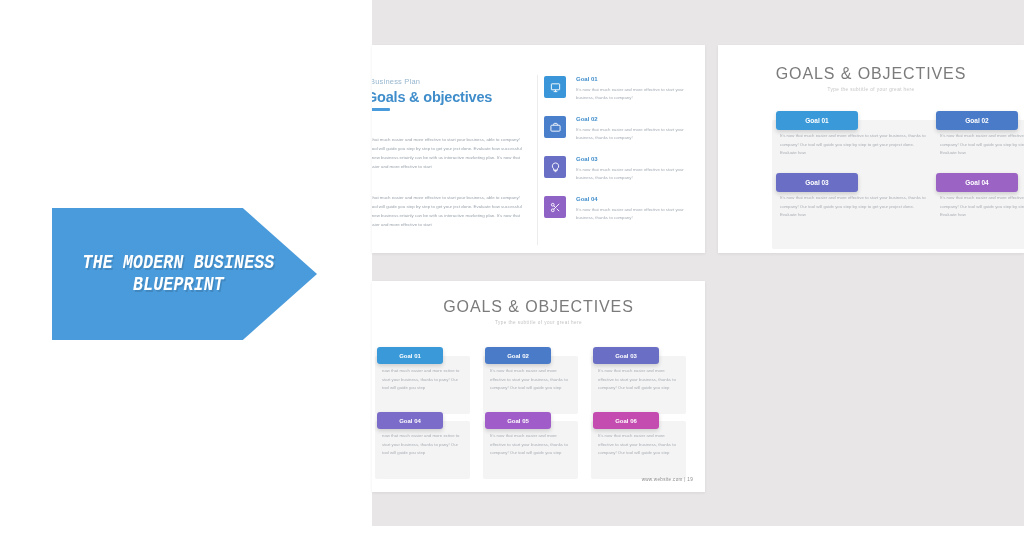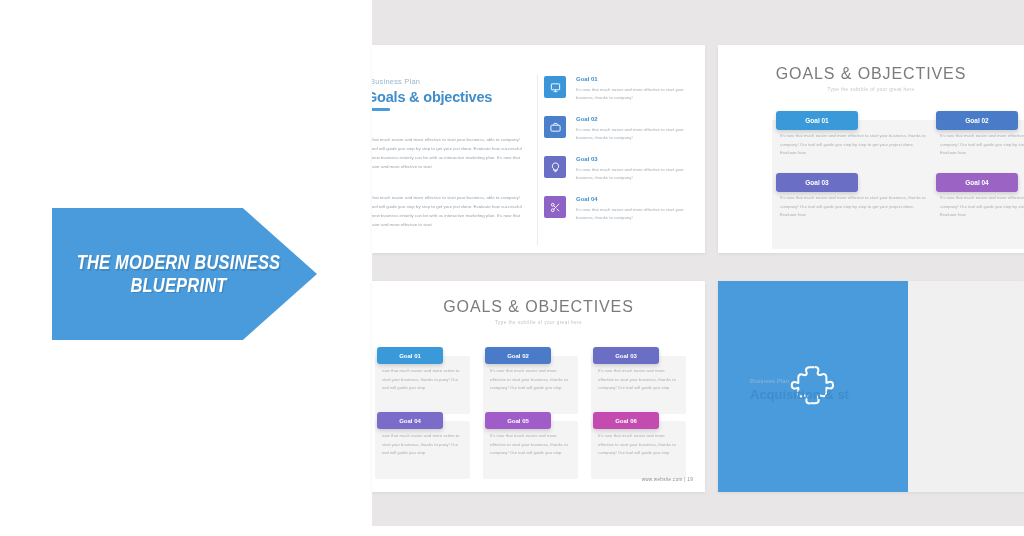--- a/index.html
+++ b/index.html
@@ -7,20 +7,21 @@
     width:1024px; height:536px; overflow:hidden;
     background:#ffffff;
     font-family:"Liberation Sans", sans-serif;
   }
   #stage { position:relative; width:1024px; height:536px; background:#ffffff; }
 
   
   .left-panel {
     position:absolute; left:0; top:0; width:372px; height:536px;
     background:#ffffff;
+    font-family:Liberation Mono, monospace;
   }
   .arrow-banner {
     position:absolute; left:52px; top:208px;
     width:265px; height:132px;
     background:#4a9bdb;
     clip-path: polygon(0 0, 72% 0, 100% 50%, 72% 100%, 0 100%);
     display:flex; align-items:center; justify-content:flex-start;
   }
   .arrow-text {
     color:#ffffff;
@@ -289,27 +290,15 @@
       <div class="gcard" style="left:213px; top:131px">
         <div class="body">
           <p>It's now that much easier and more effective to start your business, thanks to company! Our tool will guide you step</p>
         </div>
         <div class="badge" style="left:8px; background:#c44bb0">Goal 06</div>
       </div>
 
       <div class="bl-footer">www.website.com  |  19</div>
     </div>
 
-    <div class="slide s-br">
-      <div class="br-right"></div>
-      <div class="br-blue">
-        <svg width="58" height="58" viewBox="0 0 64 64" fill="none" stroke="#ffffff" stroke-width="2.2" stroke-linejoin="round">
-          <path d="M34 10c2.6 0 4 1.6 4 3.4 0 1.2-.9 2-.9 3.1 0 1.3 1.1 2.2 2.5 2.2 1.5 0 2.5-1 3.8-1 1.9 0 3.4 1.5 3.4 4.1v5.5c1.8 0 2.7-1 4-1 1.9 0 3.3 1.6 3.3 3.7s-1.4 3.7-3.3 3.7c-1.3 0-2.2-1-4-1v5.6c0 2.5-1.4 3.9-3.3 3.9-1.3 0-2.3-.9-3.6-.9-1.4 0-2.4.9-2.4 2.2 0 1.1.8 1.9.8 3.1 0 1.8-1.4 3.4-4 3.4h-5.4"></path>
-          <path d="M28.6 50.2c-2.6 0-4-1.6-4-3.4 0-1.2.9-2 .9-3.1 0-1.3-1.1-2.2-2.5-2.2-1.5 0-2.5 1-3.8 1-1.9 0-3.4-1.5-3.4-4.1v-5.5c-1.8 0-2.7 1-4 1-1.9 0-3.3-1.6-3.3-3.7s1.4-3.7 3.3-3.7c1.3 0 2.2 1 4 1v-5.6c0-2.5 1.4-3.9 3.3-3.9 1.3 0 2.3.9 3.6.9 1.4 0 2.4-.9 2.4-2.2 0-1.1-.8-1.9-.8-3.1 0-1.8 1.4-3.4 4-3.4h5.4"></path>
-        </svg>
-      </div>
-      <div class="br-eyebrow">Business Plan</div>
-      <div class="br-title">Acquisition &amp; st</div>
-      <div class="br-rule"></div>
-    </div>
 
   </div>
 </div>
 
 </body></html>

